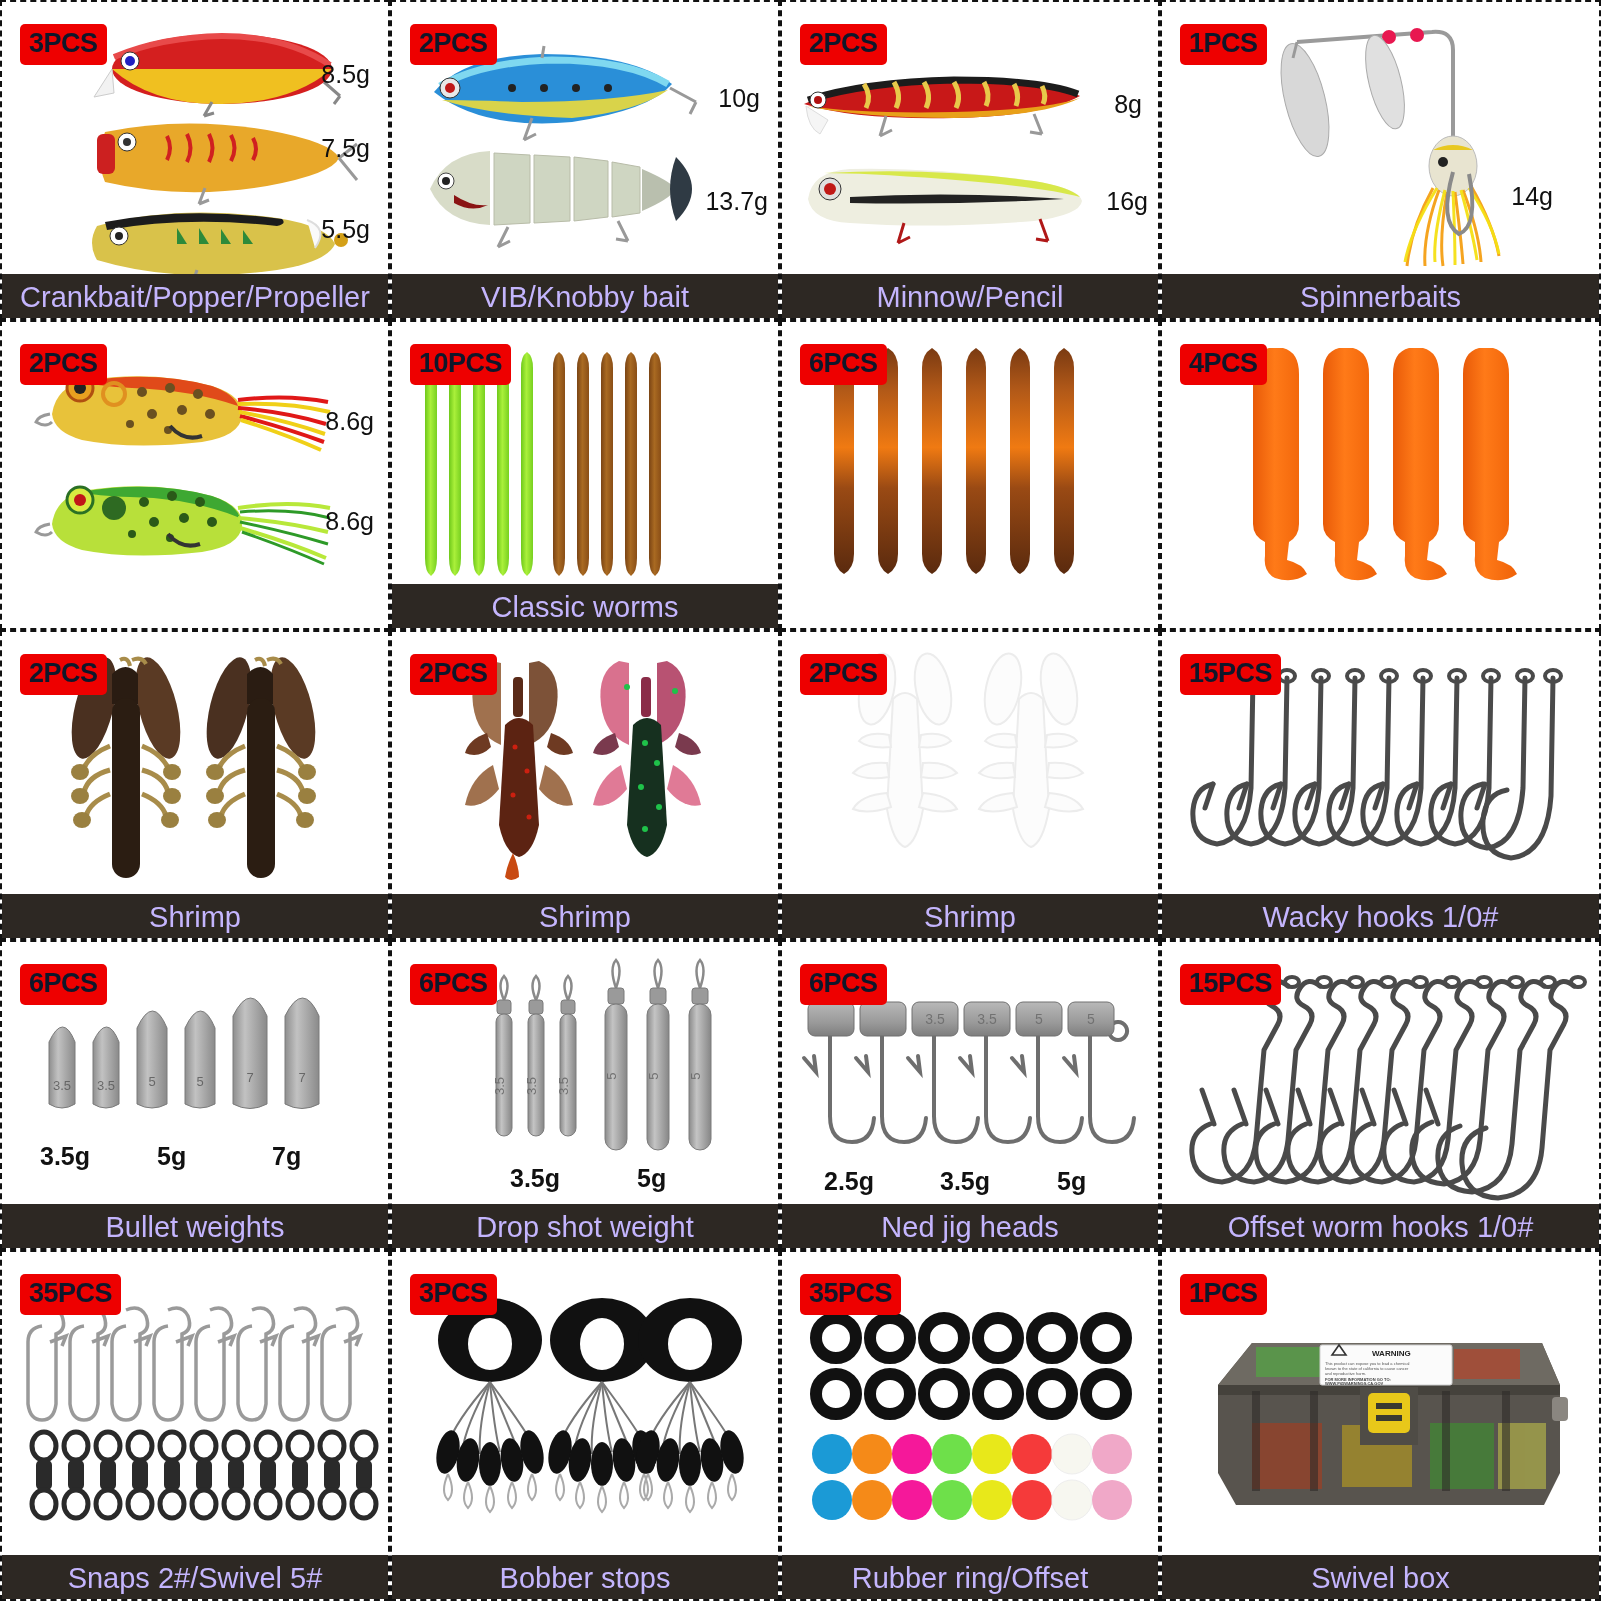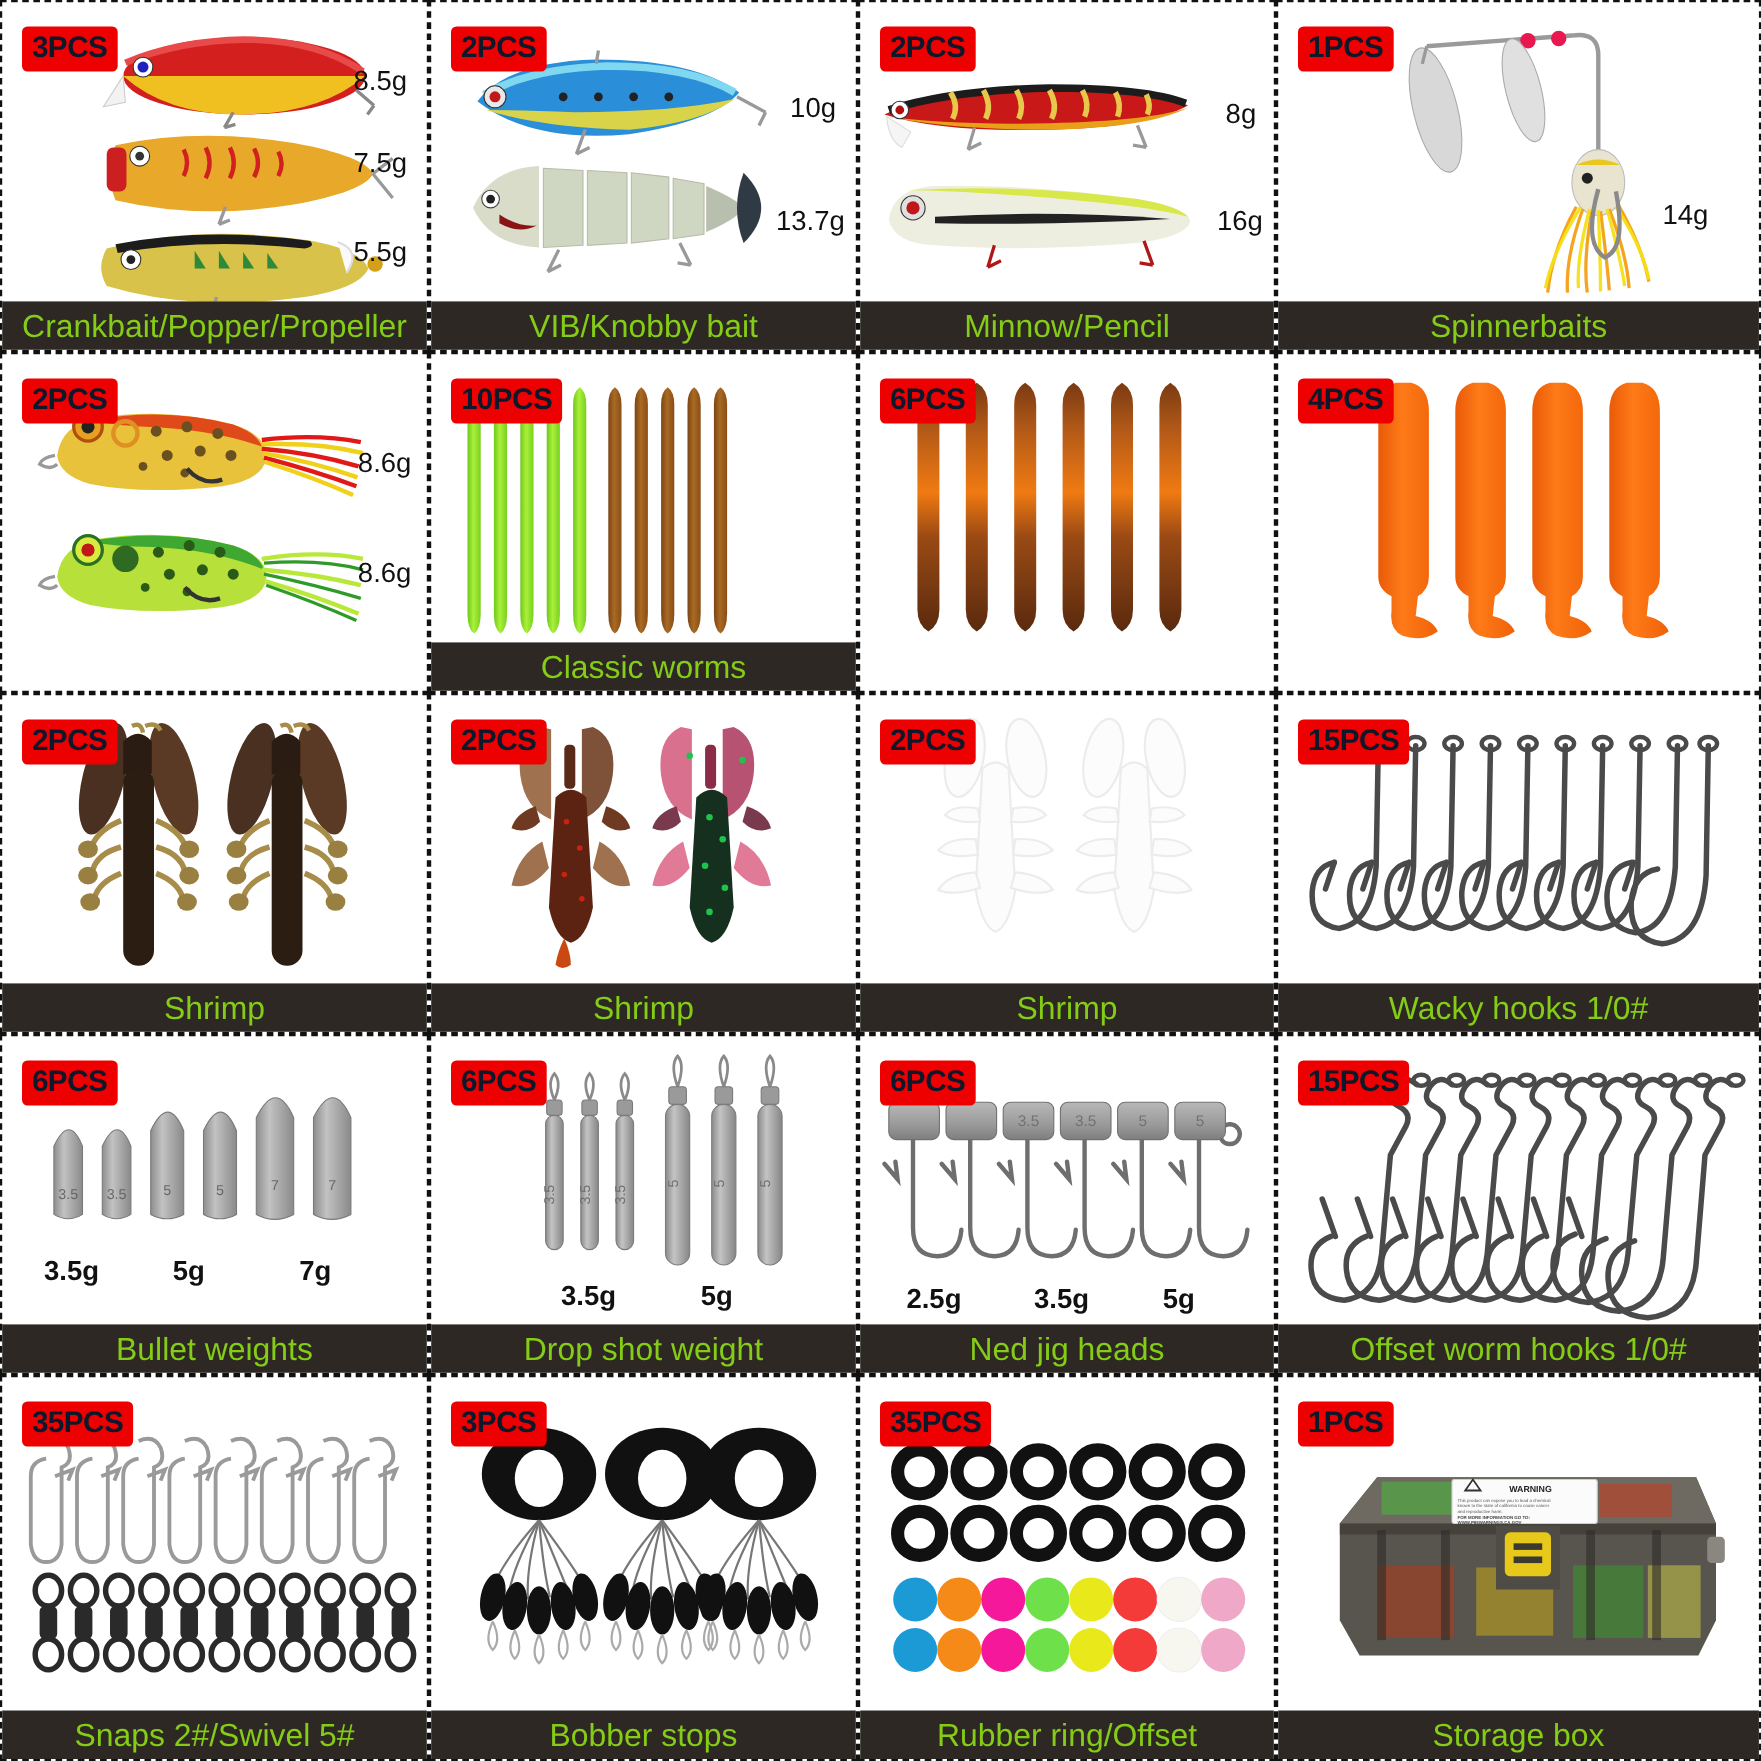--- a/index.html
+++ b/index.html
@@ -8,21 +8,21 @@
         grid-template-columns:390px 390px 380px 441px;
         grid-template-rows:320px 310px 310px 310px 351px;}
   .cell{position:relative;box-sizing:border-box;
         border:2px dashed #111;background:#fff;overflow:hidden;}
   .stage{position:absolute;left:0;right:0;top:0;bottom:44px;overflow:hidden;}
   .badge{position:absolute;left:18px;top:22px;z-index:40;
          background:#ee0000;color:#0f172a;font-weight:bold;font-size:27px;
          line-height:1;padding:6px 9px 8px 9px;border-radius:5px;
          letter-spacing:-.5px;font-family:"Liberation Sans",sans-serif;}
   .bar{position:absolute;left:-2px;right:-2px;bottom:-2px;height:46px;
-       background:#2d2823;color:#84cc16;display:flex;align-items:center;
+       background:#2d2823;color:#c4b5fd;display:flex;align-items:center;
        justify-content:center;font-size:29px;font-weight:500;z-index:50;
        white-space:nowrap;}
   .wt{position:absolute;font-size:25px;color:#111;font-weight:500;z-index:30;}
   .szlab{position:absolute;font-size:25px;color:#111;font-weight:bold;z-index:30;}
   svg{display:block;overflow:visible;}
   .abs{position:absolute;}
 </style>
 </head>
 <body>
 
@@ -1039,16 +1039,16 @@
           <text x="180" y="29" font-size="8" font-weight="bold" fill="#222" font-family="Liberation Sans,sans-serif">WARNING</text>
           <text x="133" y="38" font-size="4" fill="#555" font-family="Liberation Sans,sans-serif">This product can expose you to lead a chemical</text>
           <text x="133" y="43" font-size="4" fill="#555" font-family="Liberation Sans,sans-serif">known to the state of california to cause cancer</text>
           <text x="133" y="48" font-size="4" fill="#555" font-family="Liberation Sans,sans-serif">and reproductive harm.</text>
           <text x="133" y="54" font-size="4" font-weight="bold" fill="#444" font-family="Liberation Sans,sans-serif">FOR MORE INFORMATION GO TO:</text>
           <text x="133" y="58" font-size="4" font-weight="bold" fill="#444" font-family="Liberation Sans,sans-serif">WWW.P65WARNINGS.CA.GOV</text>
         </g>
       </svg>
     </div>
     <div class="badge">1PCS</div>
-    <div class="bar">Storage box</div>
+    <div class="bar">Swivel box</div>
   </div>
 
 </div>
 
 </body></html>

